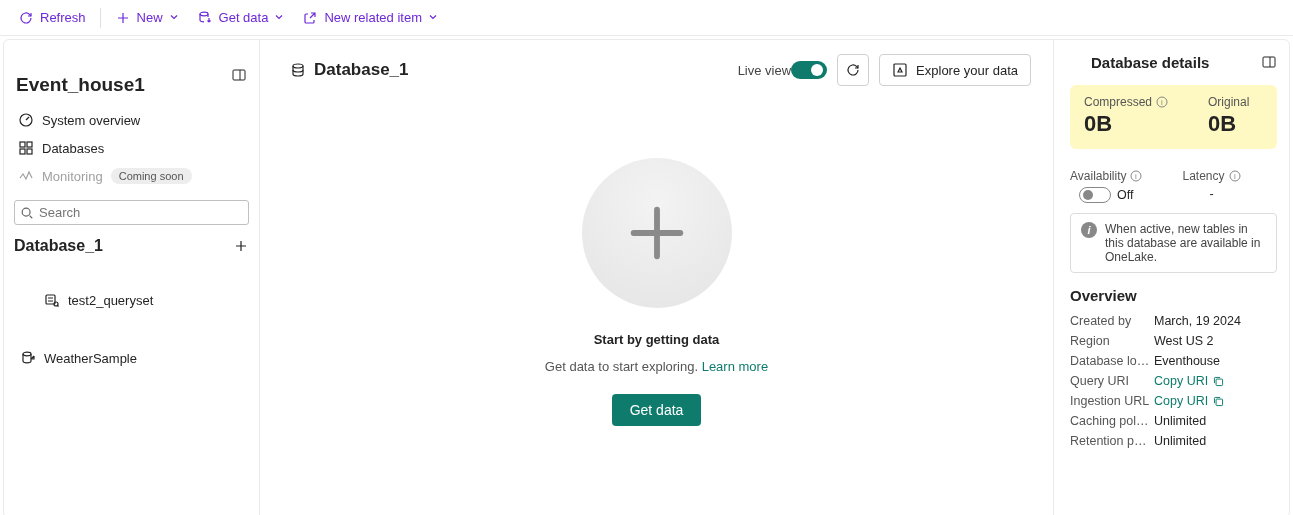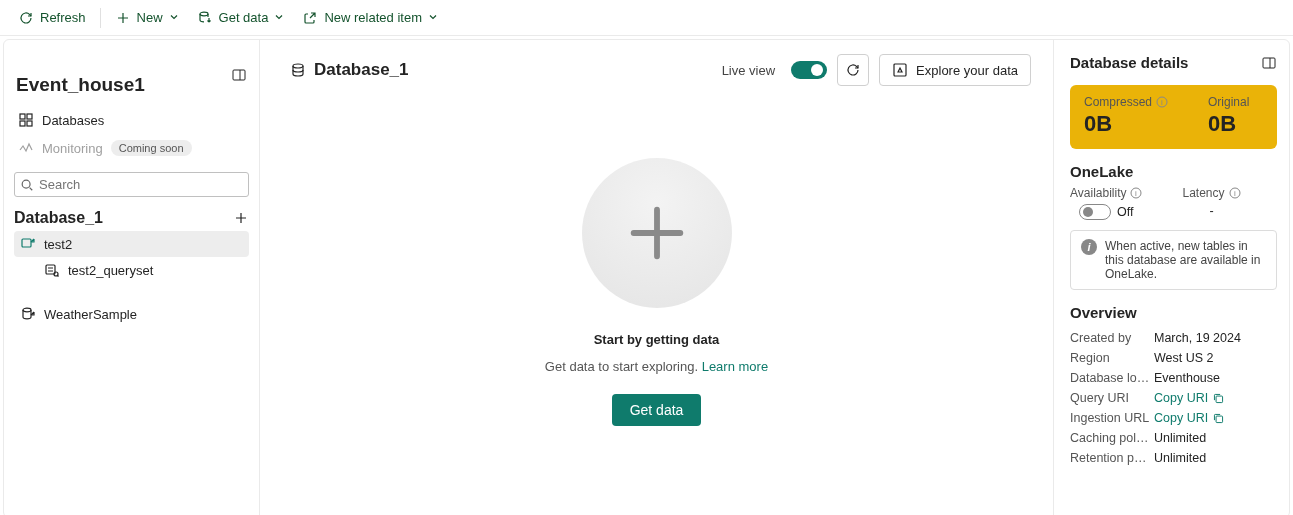--- a/index.html
+++ b/index.html
@@ -22,21 +22,21 @@
     border-bottom: 1px solid #eaeaea;
     gap: 2px;
   }
   .cmd-btn {
     display: flex;
     align-items: center;
     gap: 6px;
     padding: 4px 8px;
     border-radius: 4px;
     cursor: pointer;
-    color: #14532d;
+    color: #6d28d9;
   }
   .cmd-sep {
     width: 1px;
     height: 20px;
     background: #e0e0e0;
     margin: 0 4px;
   }
   .chev svg { width: 10px; height: 10px; }
   .ico svg { width: 16px; height: 16px; display: block; }
   
@@ -110,22 +110,22 @@
   .db-title { font-size: 16px; font-weight: 600; }
   .tree-item {
     display: flex;
     align-items: center;
     gap: 8px;
     padding: 5px 6px;
     border-radius: 4px;
     cursor: pointer;
   }
   .tree-item.selected { background: #ededed; }
-  .tree-child { margin-left: 24px; }
-  .tree-section { margin-top: 18px; align-items: center; }
+  .tree-child { margin-left: 24px; margin-top: 28px; }
+  .tree-section { margin-top: 32px; align-items: center; }
   
   .main {
     flex: 1;
     display: flex;
     flex-direction: column;
   }
   .main-header {
     display: flex;
     align-items: center;
     padding: 14px 22px 10px 22px;
@@ -137,21 +137,21 @@
     gap: 8px;
     font-size: 17px;
     font-weight: 600;
     padding: 3px 8px;
     border-radius: 4px;
   }
   .spacer { flex: 1; }
   .live-view {
     display: flex;
     align-items: center;
-    gap: 16px;
+    gap: 0;
     color: #444;
   }
   .toggle-on {
     width: 36px; height: 18px;
     background: #0f7b6c;
     border-radius: 10px;
     position: relative;
   }
   .toggle-on::after {
     content: "";
@@ -230,27 +230,27 @@
     border-left: 1px solid #eaeaea;
     padding: 14px 12px 14px 16px;
     display: flex;
     flex-direction: column;
     gap: 14px;
     font-size: 12.5px;
     overflow: hidden;
   }
   .details-header {
     display: flex;
-    align-items: center;
     justify-content: space-between;
     font-size: 15px;
     font-weight: 600;
+    margin-left: 21px;
   }
   .stat-box {
-    background: #eab308;
+    background: #fef9c3;
     border-radius: 6px;
     padding: 10px 14px 12px 14px;
     display: flex;
     gap: 40px;
   }
   .stat-label { font-size: 12px; color: #555; display:flex; align-items:center; gap:4px;}
   .stat-value { font-size: 22px; font-weight: 600; margin-top: 2px; }
   .section-title { font-size: 15px; font-weight: 600; }
   .avail-row { display: flex; gap: 40px; margin-top: 6px; }
   .avail-label { font-size: 12px; color: #555; display:flex; align-items:center; gap:4px;}
@@ -348,20 +348,29 @@
             <rect x="2" y="3" width="12" height="10" rx="1"></rect>
             <path d="M9 3v10"></path>
           </svg>
       </span>
     </div>
 
     <div class="sb-nav">
       <div class="nav-item">
         <span class="ico">
           <svg viewBox="0 0 16 16" fill="none" stroke="currentColor" stroke-width="1.2">
+              <circle cx="8" cy="8" r="6"></circle>
+              <path d="M8 8l3-3"></path>
+            </svg>
+        </span>
+        <span>System overview</span>
+      </div>
+      <div class="nav-item">
+        <span class="ico">
+          <svg viewBox="0 0 16 16" fill="none" stroke="currentColor" stroke-width="1.2">
               <rect x="2" y="2" width="5" height="5"></rect>
               <rect x="9" y="2" width="5" height="5"></rect>
               <rect x="2" y="9" width="5" height="5"></rect>
               <rect x="9" y="9" width="5" height="5"></rect>
             </svg>
         </span>
         <span>Databases</span>
       </div>
       <div class="nav-item nav-disabled">
         <span class="ico">
@@ -385,29 +394,20 @@
     <div class="db-header">
       <div class="db-title">Database_1</div>
       <span class="ico">
         <svg viewBox="0 0 16 16" fill="none" stroke="currentColor" stroke-width="1.2">
             <path d="M8 3v10M3 8h10"></path>
           </svg>
       </span>
     </div>
 
     <div>
-      <div class="tree-item selected">
-        <span class="ico">
-          <svg viewBox="0 0 16 16" fill="none" stroke="#0f7b6c" stroke-width="1.2">
-              <rect x="2" y="3" width="9" height="8" rx="1"></rect>
-              <path d="M11 6l3-3M14 3v3h-3" stroke="#0f7b6c"></path>
-            </svg>
-        </span>
-        <span>test2</span>
-      </div>
       <div class="tree-item tree-child">
         <span class="ico">
           <svg viewBox="0 0 16 16" fill="none" stroke="currentColor" stroke-width="1.2">
               <rect x="2" y="3" width="9" height="9" rx="1"></rect>
               <path d="M4 6h5M4 9h5"></path>
               <circle cx="12" cy="12" r="2"></circle>
               <path d="M13.5 13.5l1 1"></path>
             </svg>
         </span>
         <span>test2_queryset</span>
@@ -499,21 +499,20 @@
       </div>
       <div>
         <div class="stat-label">
           <span>Original</span>
         </div>
         <div class="stat-value">0B</div>
       </div>
     </div>
 
     <div>
-      <div class="section-title">OneLake</div>
       <div class="avail-row">
         <div>
           <div class="avail-label">
             <span>Availability</span>
             <svg class="tiny-info" viewBox="0 0 12 12">
                 <circle cx="6" cy="6" r="5"></circle>
                 <text x="6" y="9" text-anchor="middle">i</text>
               </svg>
           </div>
           <div class="avail-val">

